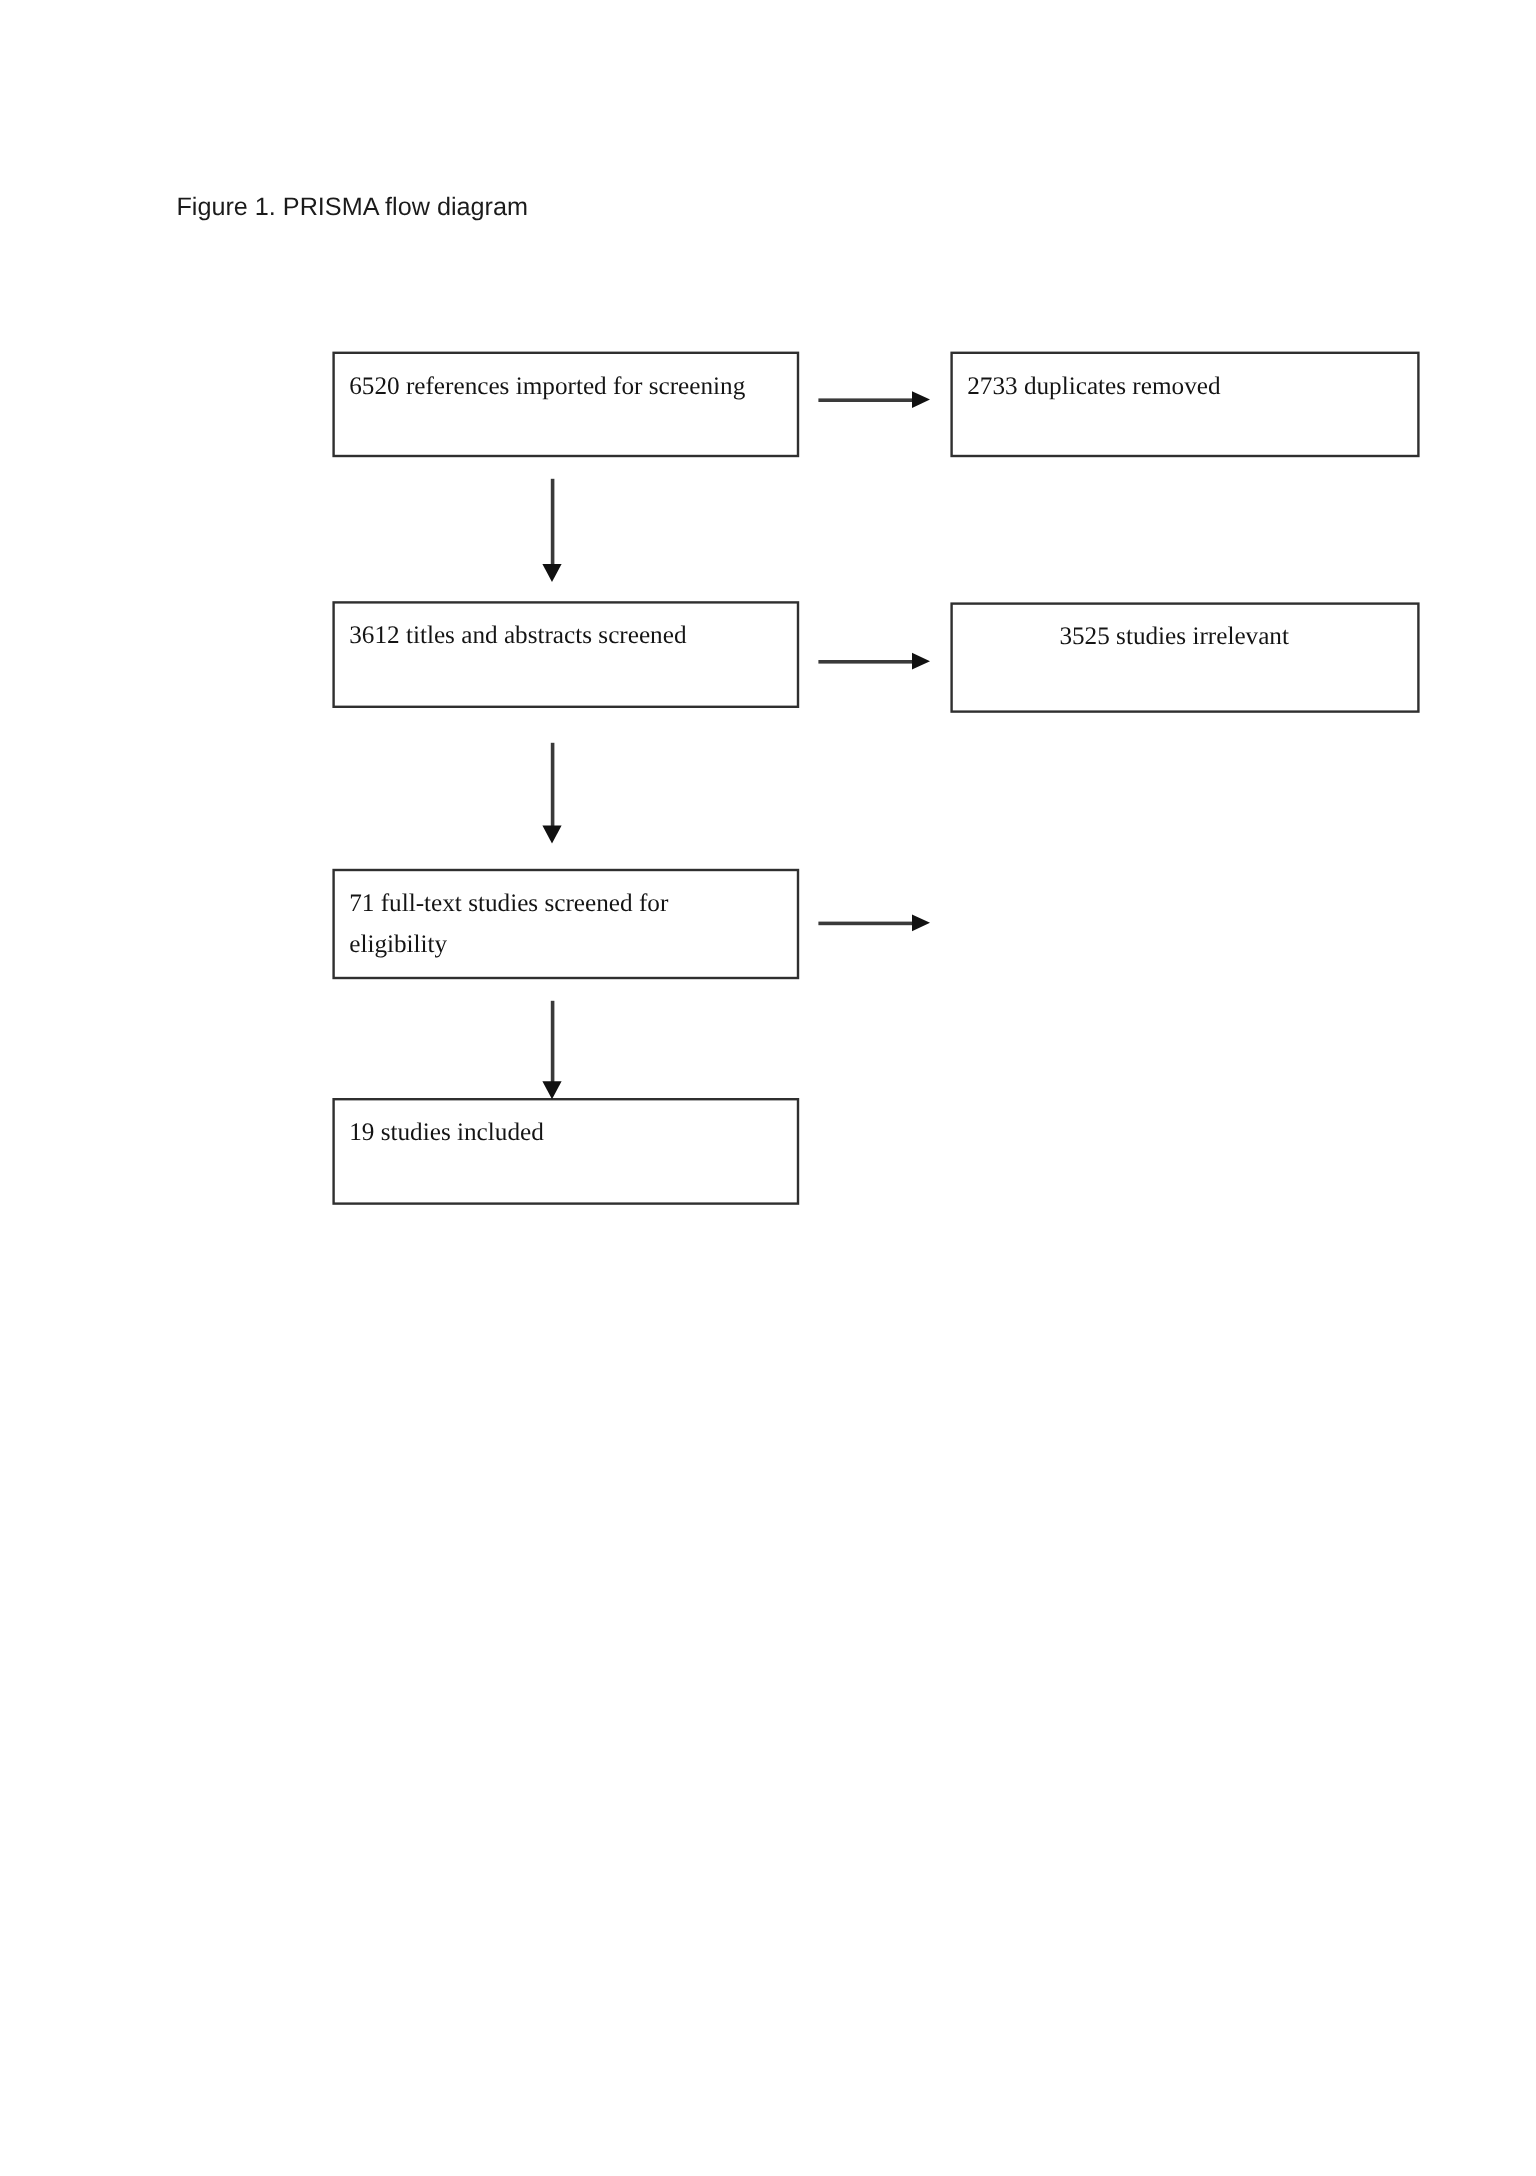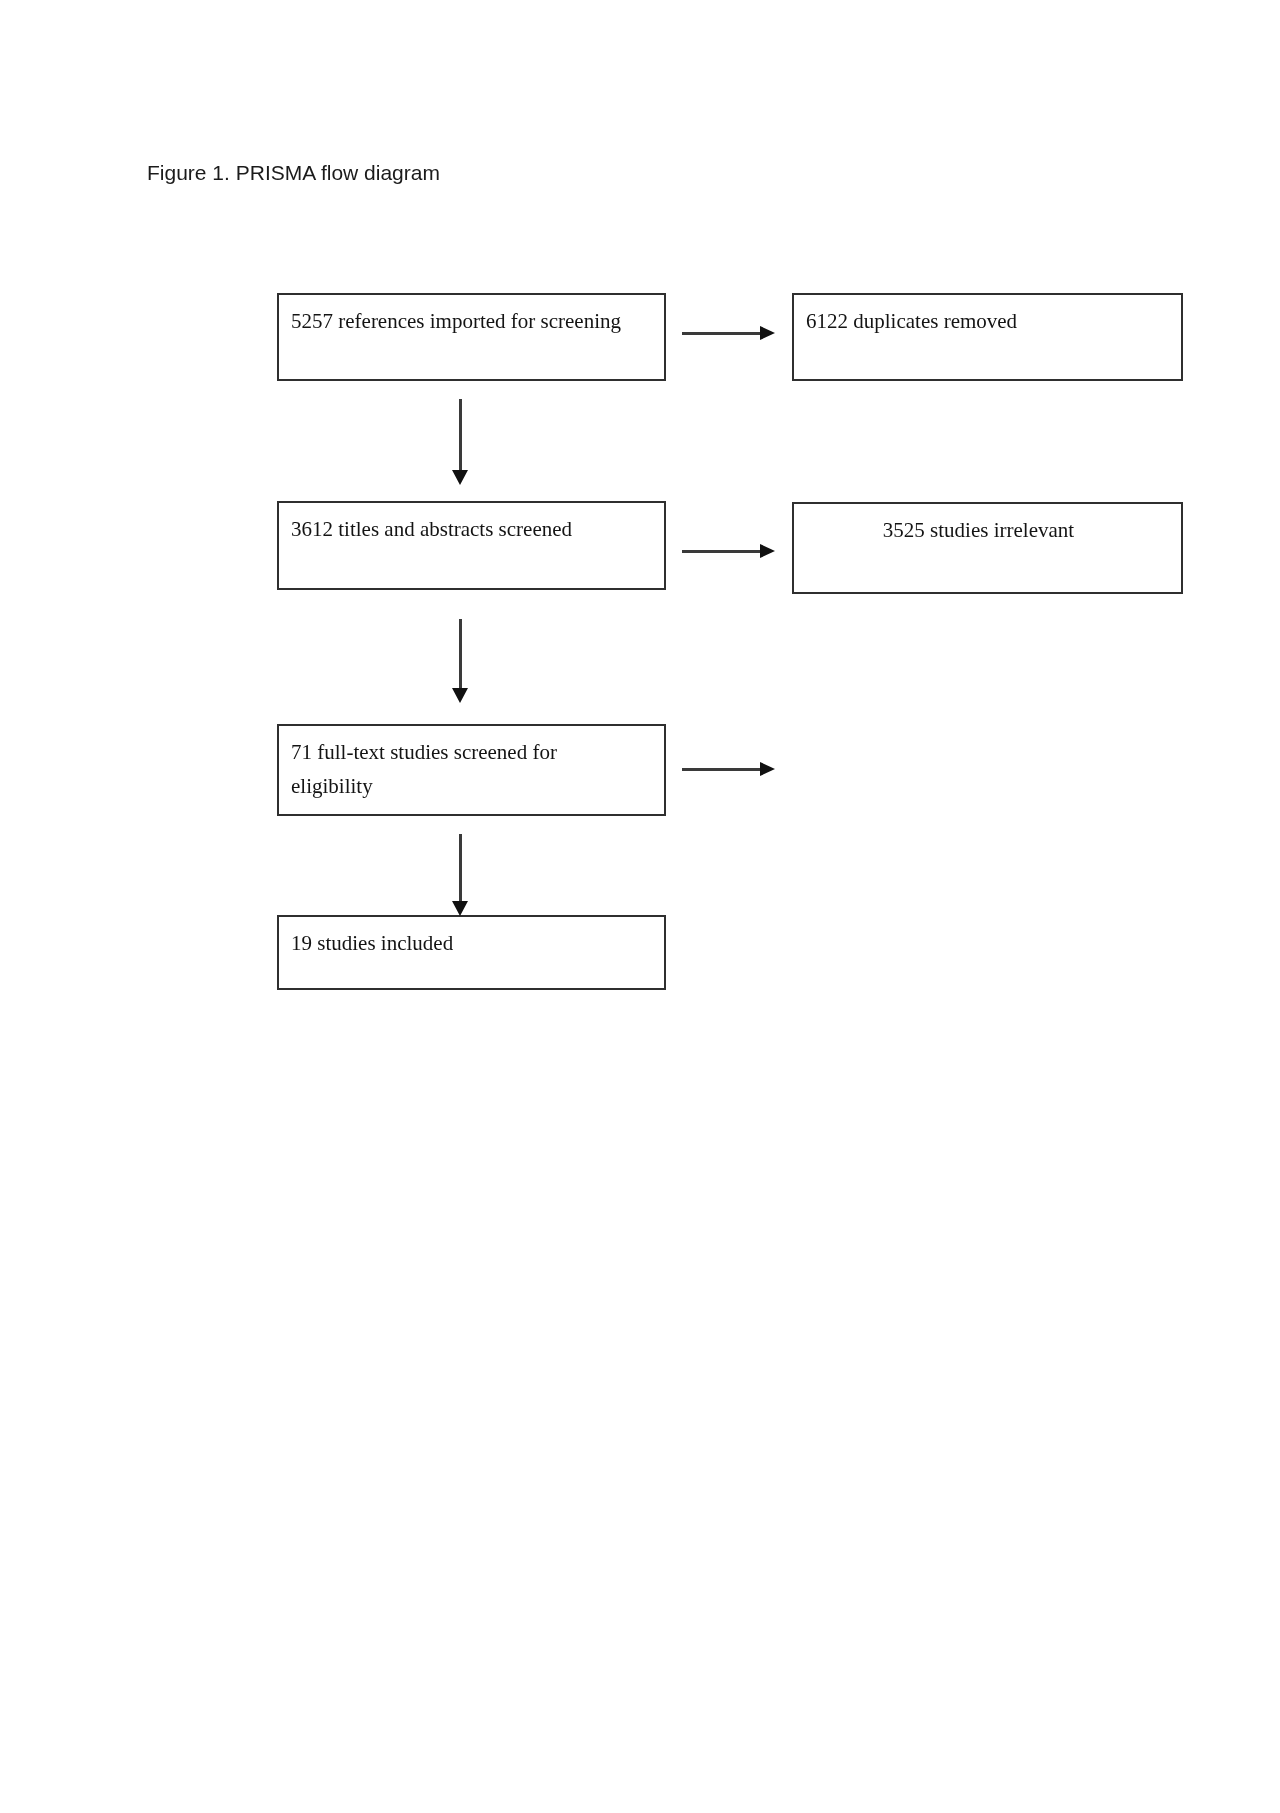--- a/index.html
+++ b/index.html
@@ -39,21 +39,21 @@
     display: block;
     max-width: 345px;
   }
   
   .n-imported   { left: 277px; top: 293px; width: 389px; height: 88px; }
   .n-duplicates { left: 792px; top: 293px; width: 391px; height: 88px; }
   .n-screened   { left: 277px; top: 501px; width: 389px; height: 89px; }
   .n-irrelevant { left: 792px; top: 502px; width: 391px; height: 92px; text-align: center; }
   .n-fulltext   { left: 277px; top: 724px; width: 389px; height: 92px; }
   .n-excluded   { left: 792px; top: 724px; width: 391px; height: 92px; }
-  .n-included   { left: 277px; top: 915px; width: 389px; height: 75px; }
+  .n-included   { left: 277px; top: 915px; width: 389px; height: 89px; }
 
   
   .arrow { position: absolute; }
   .arrow-h { width: 93px; height: 14px; }
   .arrow-v { width: 17px; }
   .stem-h {
     position: absolute;
     left: 0; top: 6px;
     width: 80px; height: 3px;
     background: #3a3a3a;
@@ -94,25 +94,25 @@
   .a-v3 .head-down { top: 67px; }
 </style>
 </head>
 <body>
 
 <div class="page">
 
   <div class="figure-title">Figure 1. PRISMA flow diagram</div>
 
   <div class="node n-imported">
-    <span class="txt">5257 references imported for screening</span>
+    <span class="txt">6520 references imported for screening</span>
   </div>
 
   <div class="node n-duplicates">
-    <span class="txt">6122 duplicates removed</span>
+    <span class="txt">2733 duplicates removed</span>
   </div>
 
   <div class="node n-screened">
     <span class="txt">3612 titles and abstracts screened</span>
   </div>
 
   <div class="node n-irrelevant">
     <span class="txt">3525 studies irrelevant</span>
   </div>
 

